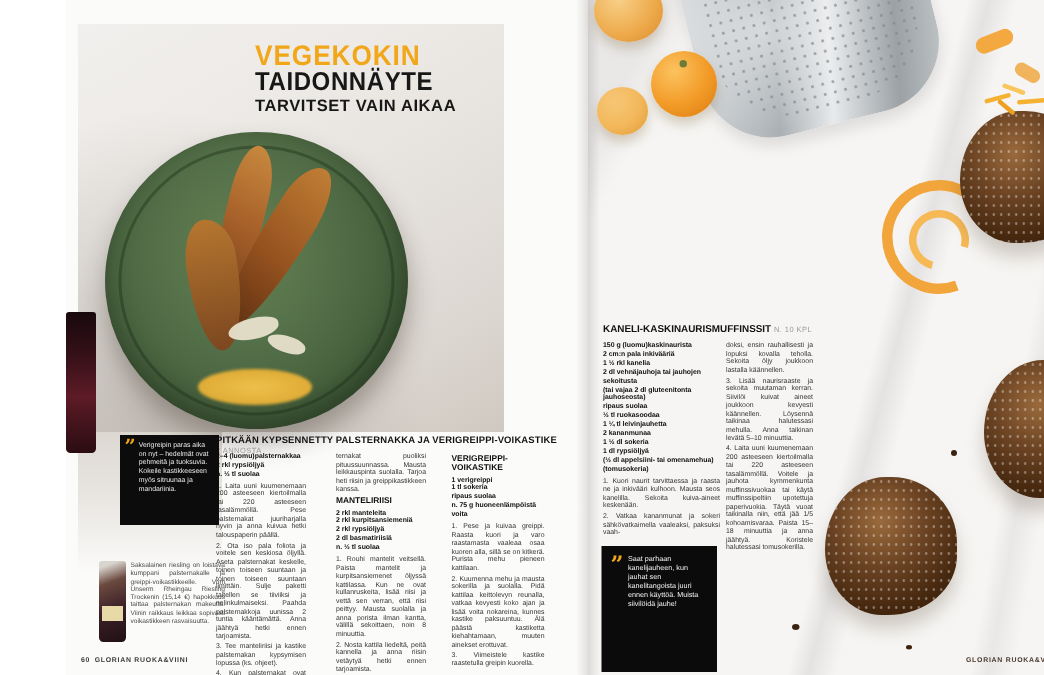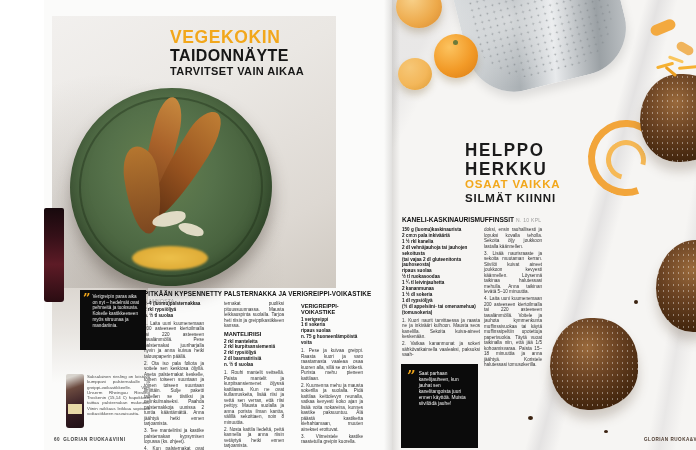--- a/index.html
+++ b/index.html
@@ -235,26 +235,20 @@
     <div class="ing-line">1 verigreippi</div>
     <div class="ing-line">1 tl sokeria</div>
     <div class="ing-line">ripaus suolaa</div>
     <div class="ing-line">n. 75 g huoneenlämpöistä voita</div>
     <div class="gap"></div>
     <p>1. Pese ja kuivaa greippi. Raasta kuori ja varo raastamasta vaaleaa osaa kuoren alla, sillä se on kitkerä. Purista mehu pieneen kattilaan.</p>
     <p>2. Kuumenna mehu ja mausta sokerilla ja suolalla. Pidä kattilaa keittolevyn reunalla, vatkaa kevyesti koko ajan ja lisää voita nokareina, kunnes kastike paksuuntuu. Älä päästä kastiketta kiehahtamaan, muuten ainekset erottuvat.</p>
     <p>3. Viimeistele kastike raastetulla greipin kuorella.</p>
   </div>
 
-  <div class="headline-right">
-    <div class="hr-big">HELPPO</div>
-    <div class="hr-big">HERKKU</div>
-    <div class="hr-small hr-yellow">OSAAT VAIKKA</div>
-    <div class="hr-small hr-black">SILMÄT KIINNI</div>
-  </div>
 
   <div class="recipe-title rt-right">
     <span>KANELI-KASKINAURISMUFFINSSIT</span>
     <span class="servings">N. 10 KPL</span>
   </div>
 
   <div class="col rcol1">
     <div class="ing-line">150 g (luomu)kaskinaurista</div>
     <div class="ing-line">2 cm:n pala inkivääriä</div>
     <div class="ing-line">1 ½ rkl kanelia</div>

